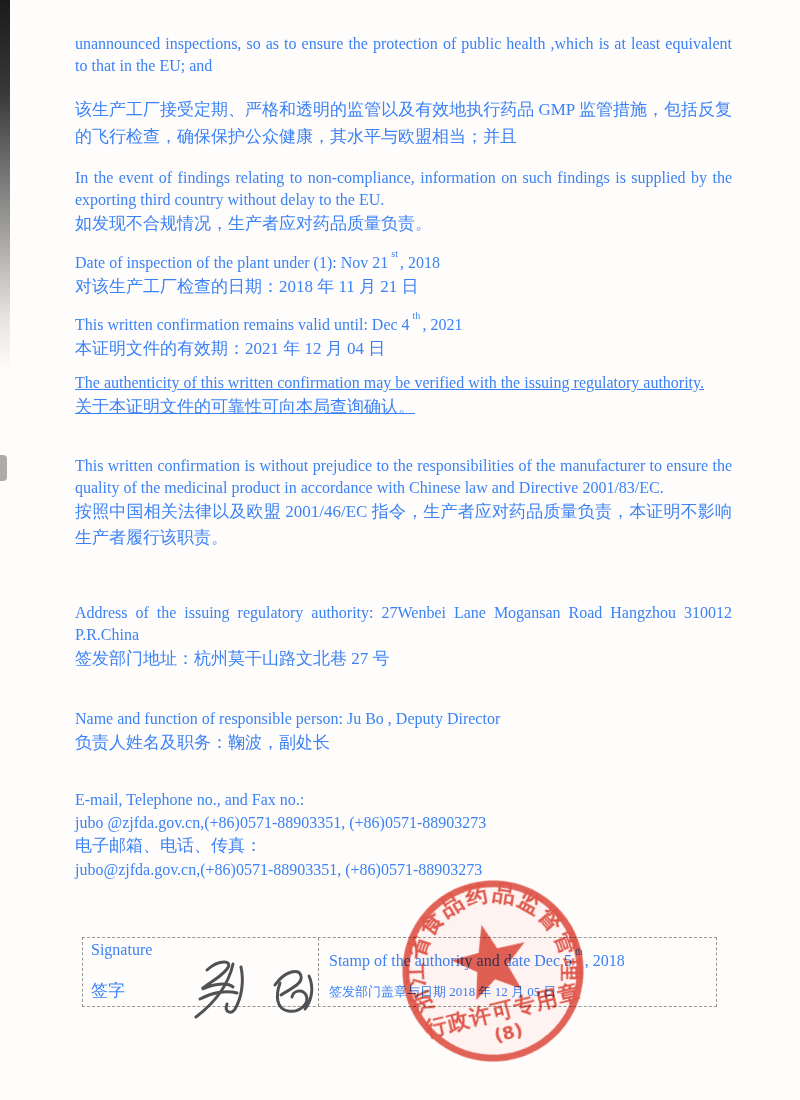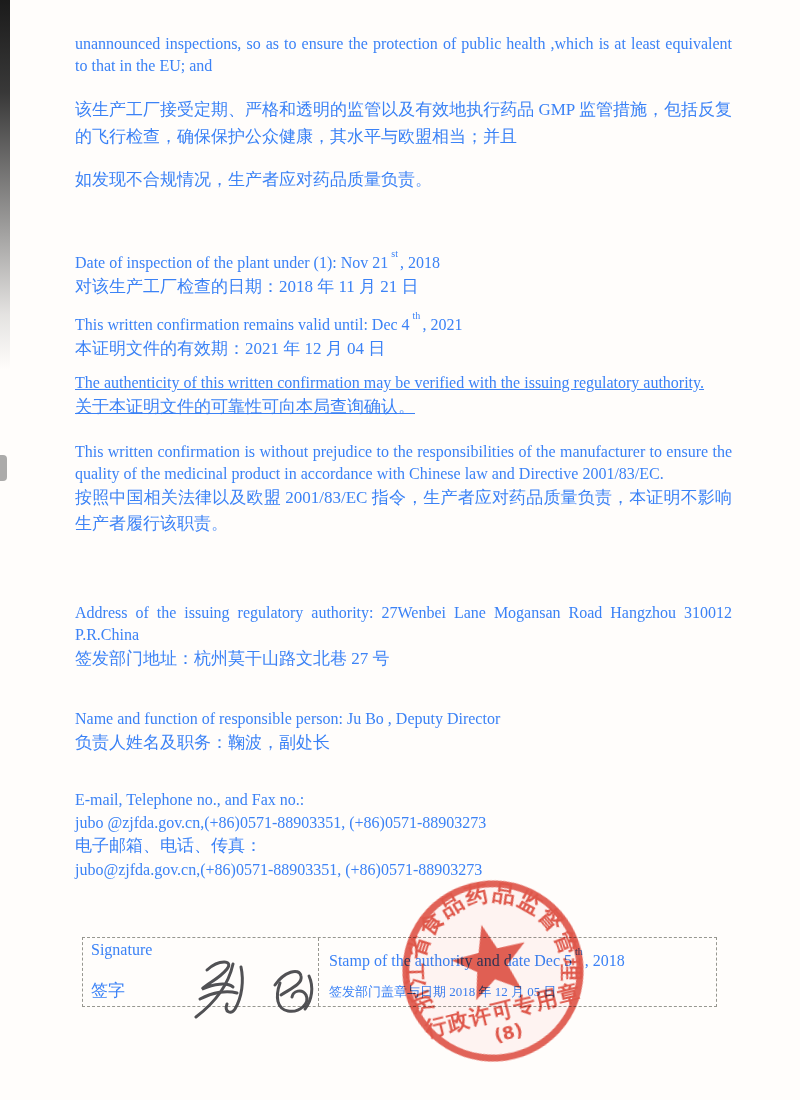--- a/index.html
+++ b/index.html
@@ -54,41 +54,42 @@
 <div class="page">
 
   <div class="scan-edge"></div>
   <div class="scan-smudge"></div>
 
   <div class="para" style="top:33px;">unannounced inspections, so as to ensure the protection of public health ,which is at least equivalent to that in the EU; and</div>
 
   <div class="para zh-block" style="top:96px;">该生产工厂接受定期、严格和透明的监管以及有效地执行药品 GMP 监管措施，包括反复的飞行检查，确保保护公众健康，其水平与欧盟相当；并且</div>
 
   <div class="para" style="top:167px;">
+    <span class="en-line">In the event of findings relating to non-compliance, information on such findings is supplied by the exporting third country without delay to the EU.</span>
     <span class="zh">如发现不合规情况，生产者应对药品质量负责。</span>
   </div>
 
   <div class="para" style="top:248px; text-align:left;">
     <span class="en-line"><span>Date of inspection of the plant under (1): Nov 21</span><sup class="ordinal">st</sup><span>, 2018</span></span>
     <span class="zh">对该生产工厂检查的日期：2018 年 11 月 21 日</span>
   </div>
 
   <div class="para" style="top:310px; text-align:left;">
     <span class="en-line"><span>This written confirmation remains valid until: Dec 4</span><sup class="ordinal">th</sup><span>, 2021</span></span>
     <span class="zh">本证明文件的有效期：2021 年 12 月 04 日</span>
   </div>
 
   <div class="para" style="top:372px;text-decoration:underline;">
     <span class="en-line">The authenticity of this written confirmation may be verified with the issuing regulatory authority.</span>
     <span class="zh">关于本证明文件的可靠性可向本局查询确认。</span>
   </div>
 
-  <div class="para" style="top:441px;">
+  <div class="para" style="top:455px;">
     <span class="en-line">This written confirmation is without prejudice to the responsibilities of the manufacturer to ensure the quality of the medicinal product in accordance with Chinese law and Directive 2001/83/EC.</span>
-    <span class="zh" style="text-align:justify;">按照中国相关法律以及欧盟 2001/83/EC 指令，生产者应对药品质量负责，本证明不影响生产者履行该职责。</span>
+    <span class="zh" style="text-align:justify;">按照中国相关法律以及欧盟 2001/46/EC 指令，生产者应对药品质量负责，本证明不影响生产者履行该职责。</span>
   </div>
 
   <div class="para" style="top:602px;">
     <span class="en-line">Address of the issuing regulatory authority: 27Wenbei Lane Mogansan Road Hangzhou 310012 P.R.China</span>
     <span class="zh">签发部门地址：杭州莫干山路文北巷 27 号</span>
   </div>
 
   <div class="para" style="top:708px; text-align:left;">
     <span class="en-line">Name and function of responsible person: Ju Bo , Deputy Director</span>
     <span class="zh">负责人姓名及职务：鞠波，副处长</span>

